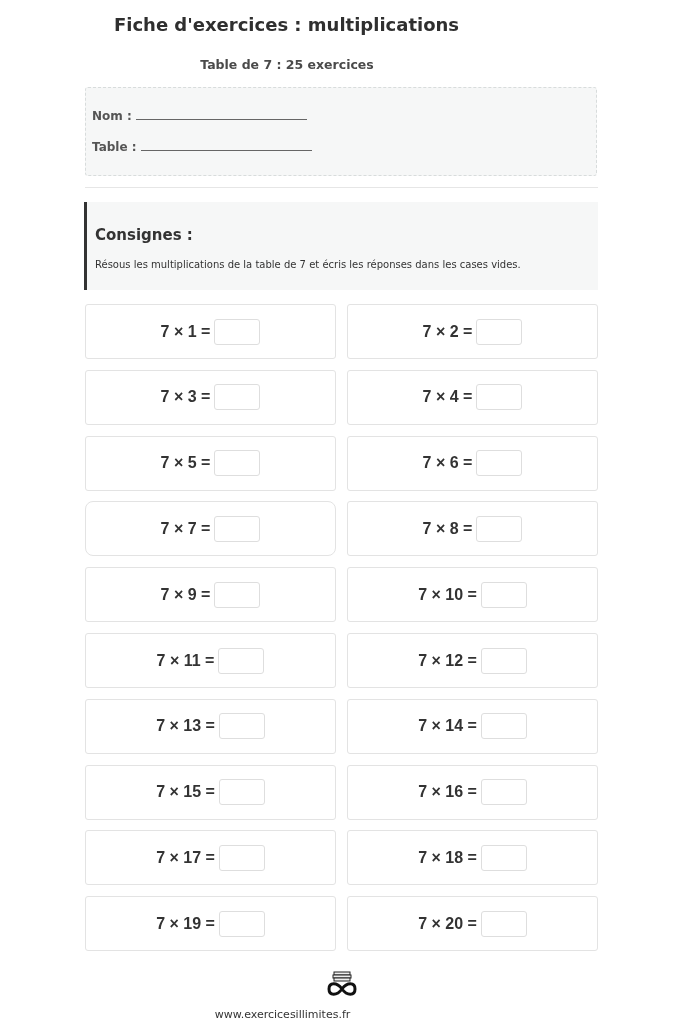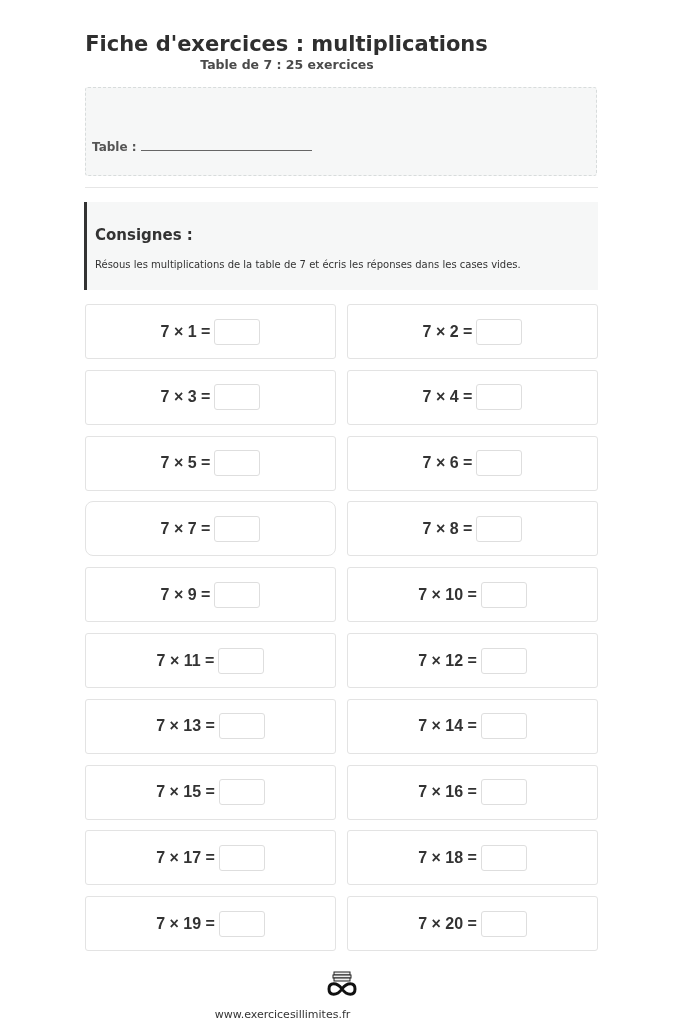--- a/index.html
+++ b/index.html
@@ -1,19 +1,19 @@
 <!DOCTYPE html>
 <html><head>
 <meta charset="utf-8">
 <style>
   html, body { margin: 0; padding: 0; background: #ffffff; }
   body { width: 683px; height: 1024px; position: relative; overflow: hidden;
          font-family: "DejaVu Sans", sans-serif; color: #333333; }
-  .title { position: absolute; top: 32px; left: 0; width: 573px; text-align: center;
-           font-size: 21px; font-weight: bold; color: #2f2f2f; letter-spacing: 0; }
+  .title { position: absolute; top: 14px; left: 0; width: 573px; text-align: center;
+           font-size: 18px; font-weight: bold; color: #2f2f2f; letter-spacing: 0; }
   .subtitle { position: absolute; top: 57px; left: 0; width: 574px; text-align: center;
               font-size: 12.5px; font-weight: bold; color: #4a4a4a; }
   .info-box { position: absolute; left: 85px; top: 87px; width: 512px; height: 89px;
               background: #f6f7f7; border: 1px dashed #d8dcdc; border-radius: 3px; box-sizing: border-box; }
   .info-row { position: absolute; left: 6px; font-size: 12px; font-weight: bold; color: #555; }
   .info-row .line { display: inline-block; width: 171px; border-bottom: 1px solid #666; margin-left: 4px; height: 10px; vertical-align: baseline; }
   .divider { position: absolute; left: 85px; top: 187px; width: 513px; height: 1px; background: #e6e6e6; }
   .instr { position: absolute; left: 84px; top: 202px; width: 514px; height: 88px; box-sizing: border-box;
            background: #f6f7f7; border-left: 3px solid #333; }
   .instr-title { position: absolute; left: 8px; top: 24px; font-size: 15px; font-weight: bold; color: #333; }
@@ -26,20 +26,23 @@
   .logo { position: absolute; left: 325px; top: 970px; width: 34px; height: 28px; }
   .footer { position: absolute; top: 1008px; left: 0; width: 565px; text-align: center; font-size: 11px; color: #333; }
 </style>
 </head>
 <body>
 
 <div class="title">Fiche d'exercices : multiplications</div>
 <div class="subtitle">Table de 7 : 25 exercices</div>
 
 <div class="info-box">
+  <div class="info-row" style="top:21px;">
+    <span>Nom :</span><span class="line"></span>
+  </div>
   <div class="info-row" style="top:52px;">
     <span>Table :</span><span class="line"></span>
   </div>
 </div>
 
 <div class="divider"></div>
 
 <div class="instr">
   <div class="instr-title">Consignes :</div>
   <div class="instr-text">Résous les multiplications de la table de 7 et écris les réponses dans les cases vides.</div>

